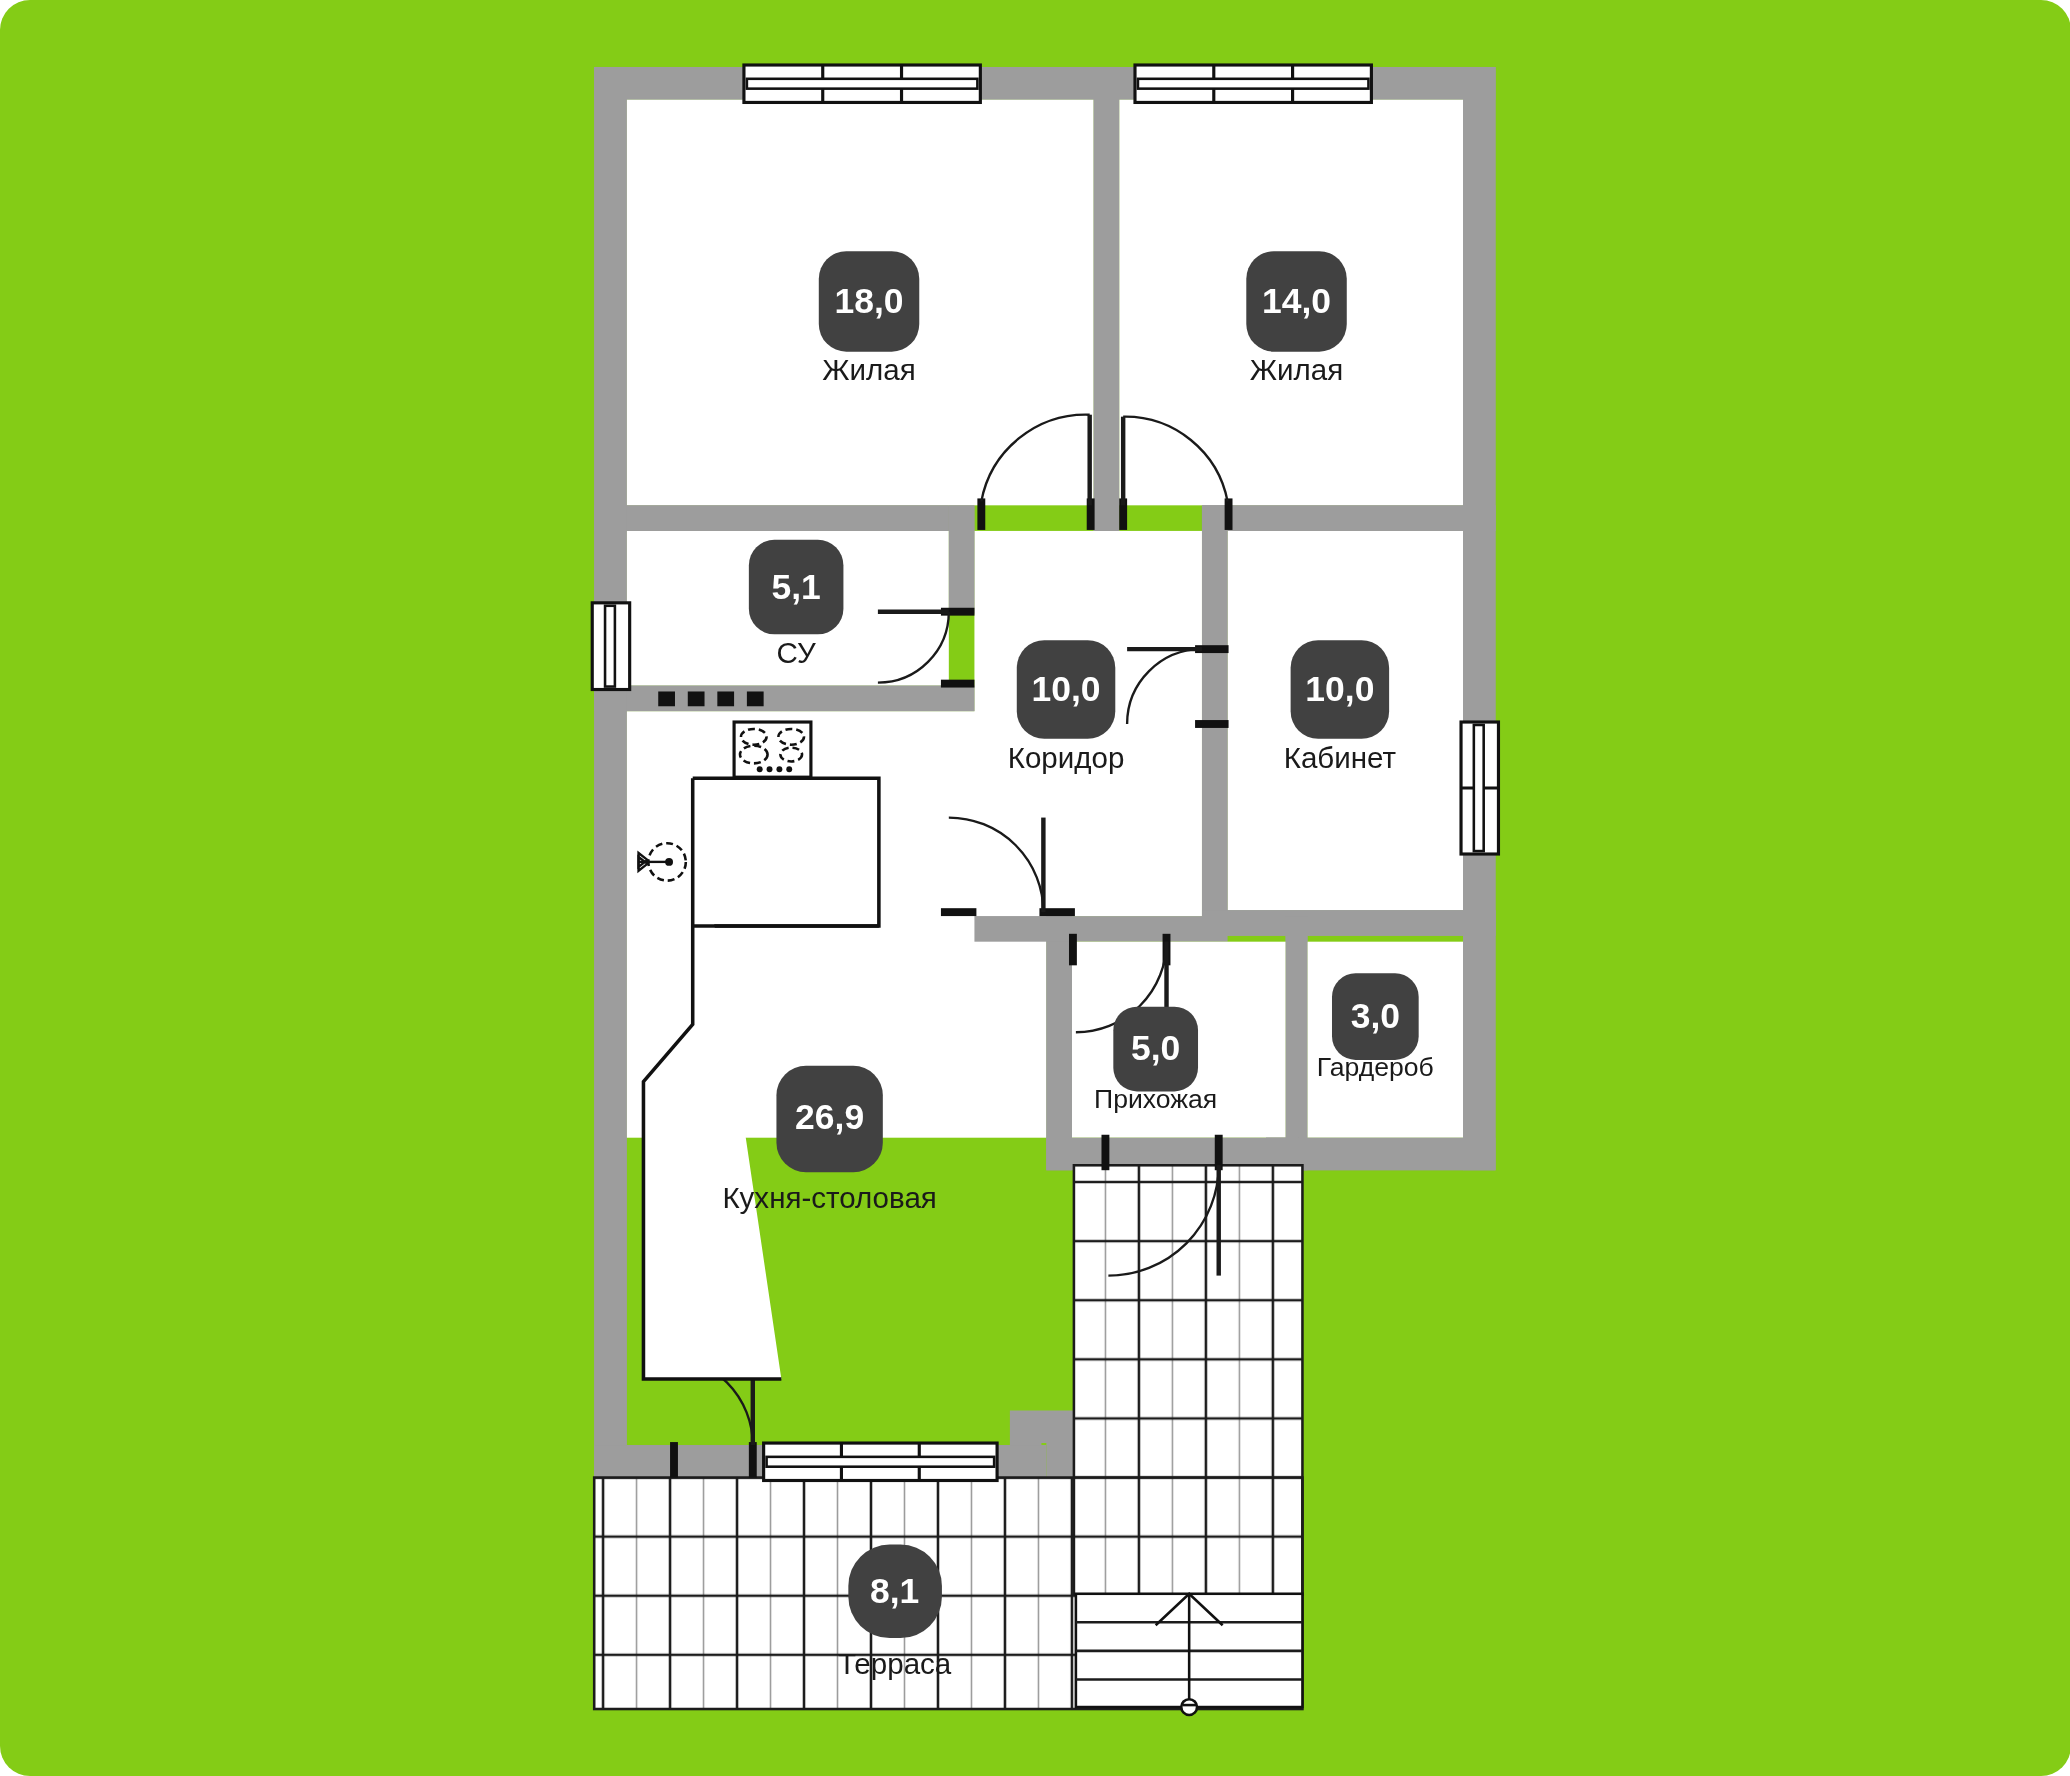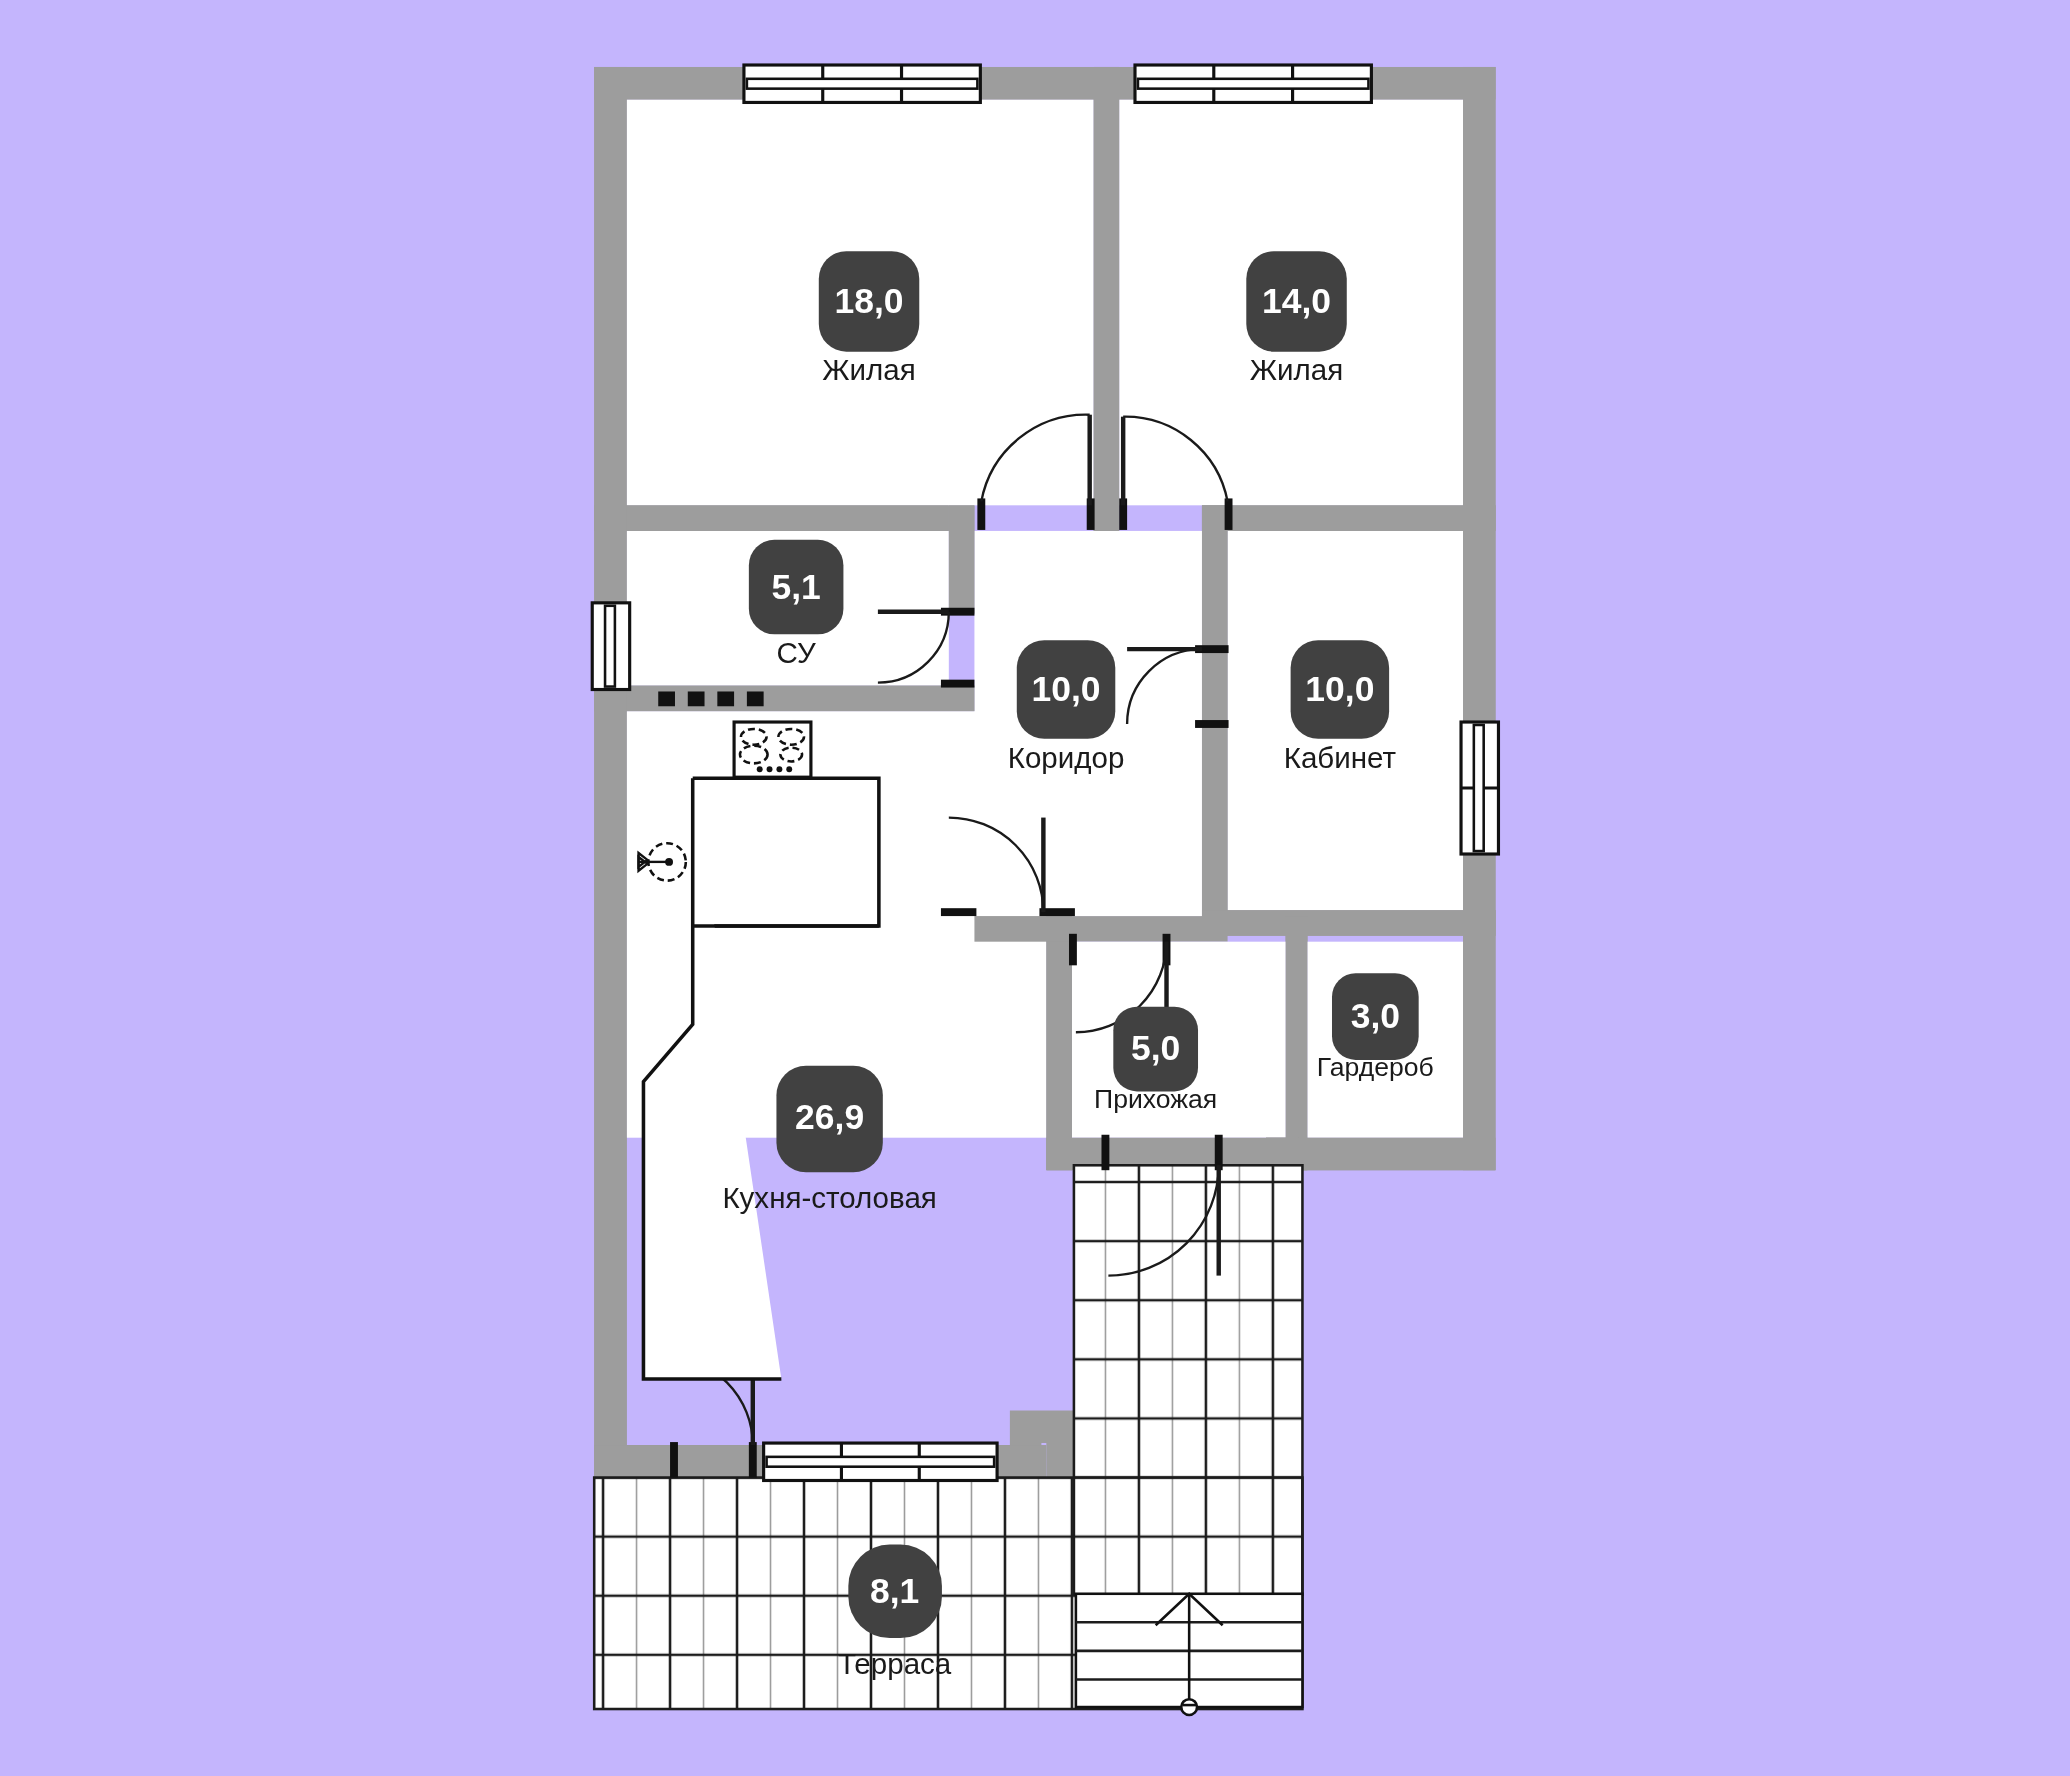--- a/index.html
+++ b/index.html
@@ -1,21 +1,21 @@
 <!DOCTYPE html>
 <html><head>
 <meta charset="utf-8">
 <style>
   html,body{margin:0;padding:0;background:#ffffff;}
   body{
     width:2071px;height:1776px;
     font-family:"Liberation Sans", sans-serif;
     overflow:hidden;
   }
-  #plan-root{position:relative;width:2071px;height:1776px;background:#c4b5fd;}
+  #plan-root{position:relative;width:2071px;height:1776px;background:#84cc16;border-radius:30px;}
   svg#floorplan{position:absolute;left:0;top:0;width:2071px;height:1776px;display:block;}
 
   .wall{fill:#9d9d9d;}
   .door-arc{stroke:#1a1a1a;stroke-width:2.4;fill:none;}
   .door-leaf{stroke:#1a1a1a;stroke-width:4.5;fill:none;stroke-linecap:butt;}
   .jamb{fill:#111111;}
   .win-frame{fill:#ffffff;stroke:#111111;stroke-width:3.2;}
   .win-mull{stroke:#111111;stroke-width:3.2;}
   .win-glass{fill:#ffffff;stroke:#111111;stroke-width:2.6;}
   .tile-major{stroke:#1c1c1c;stroke-width:2.6;fill:none;}

